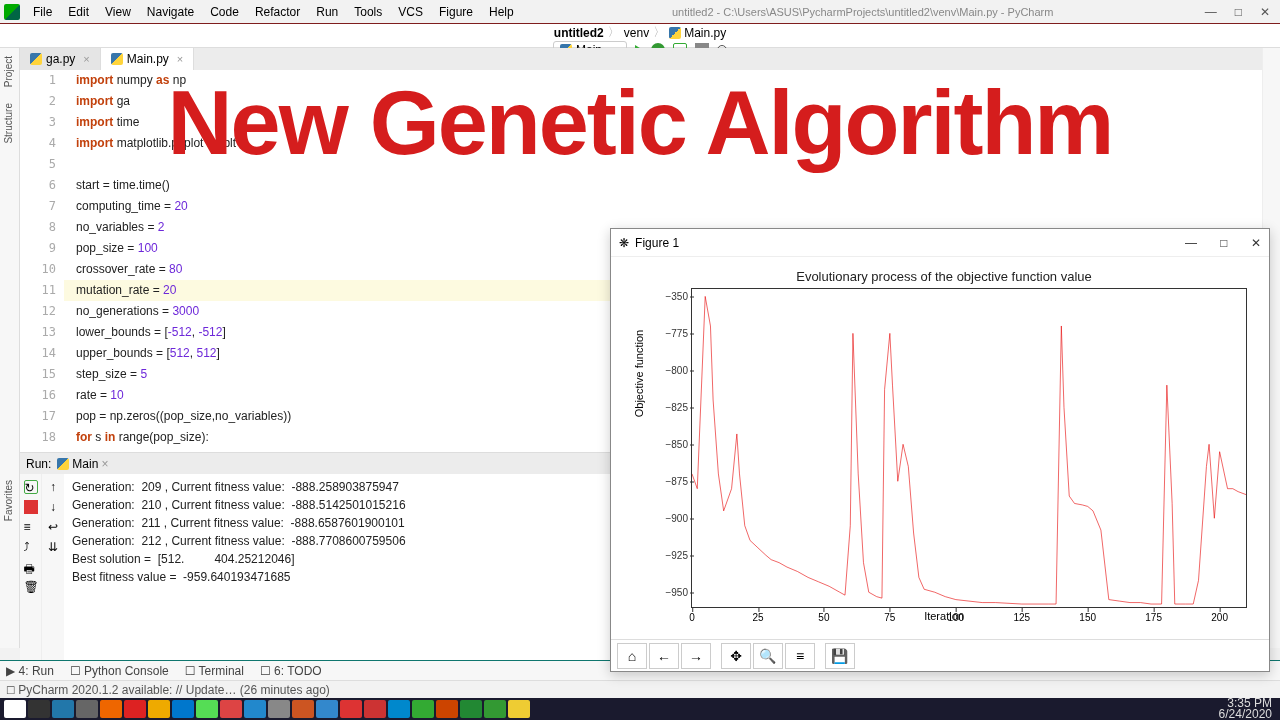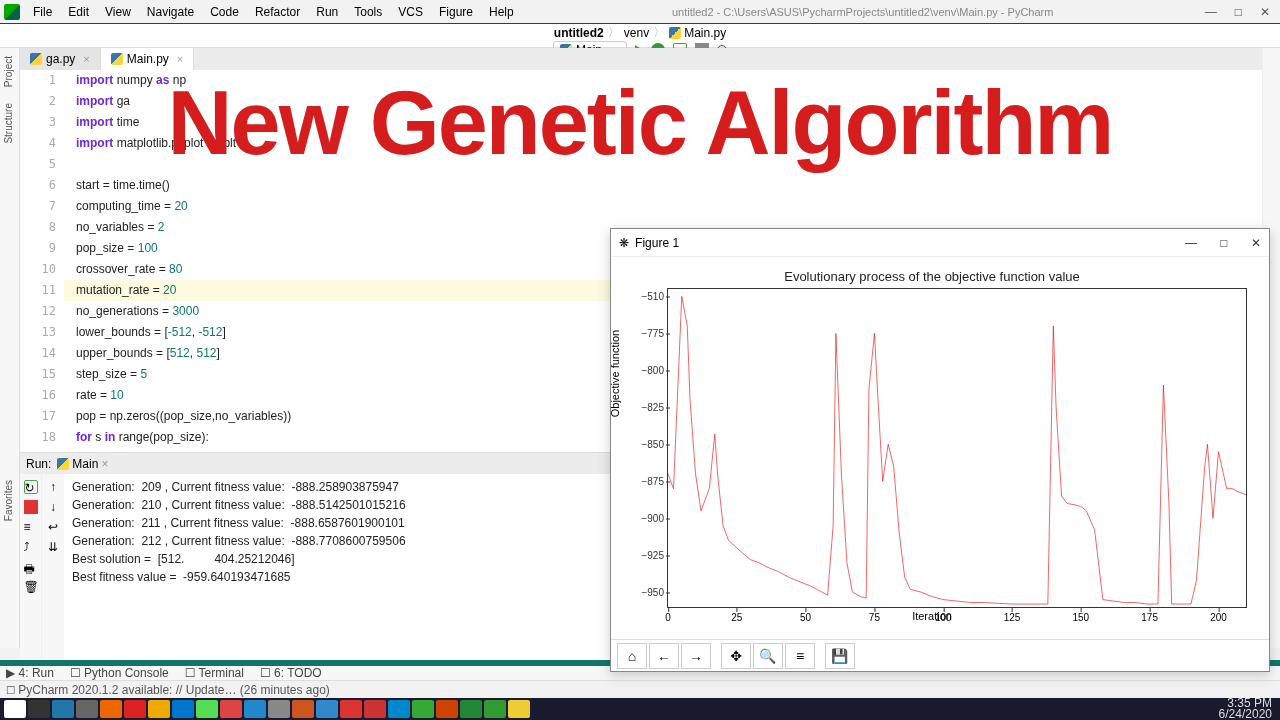--- a/index.html
+++ b/index.html
@@ -30,41 +30,41 @@
 .tabs { position:absolute; left:20px; top:48px; right:18px; height:22px; background:#ececec; display:flex; }
 .tab { padding:3px 10px; border-right:1px solid #ddd; display:flex; align-items:center; gap:4px; background:#e5e5e5; }
 .tab.active { background:#fff; }
 .tab .x { color:#999; font-size:11px; margin-left:4px; }
 .editor { position:absolute; left:20px; top:70px; right:18px; height:382px; background:#fff; display:flex; }
 .gutter { width:44px; text-align:right; padding-right:8px; background:#fff; }
 .gutter div { height:21px; line-height:21px; color:#aaa; font-family:Consolas,monospace; }
 .code { flex:1; font-family:Consolas,monospace; line-height:21px; color:#222; position:relative; }
 .code .line { height:21px; padding-left:12px; white-space:pre; }
 .code .line.hl { background:#fdfae0; }
-.kw { color:#6d28d9; font-weight:bold; }
-.nm { color:#0f766e; }
+.kw { color:#c2410c; font-weight:bold; }
+.nm { color:#6d28d9; }
 .run-tab { position:absolute; left:20px; top:452px; right:18px; height:22px; background:#ececec; display:flex; align-items:center; gap:6px; padding:0 6px; border-top:1px solid #ddd; }
 .console { position:absolute; left:20px; top:474px; right:18px; bottom:60px; background:#fff; display:flex; }
 .ctrl-col { width:22px; background:#f7f7f7; display:flex; flex-direction:column; gap:6px; padding:6px 3px; align-items:center; border-right:1px solid #eee; }
 .ctrl-col .b { width:14px; height:14px; }
 .nav-col { width:22px; background:#f7f7f7; display:flex; flex-direction:column; gap:6px; padding:6px 3px;align-items:center; }
 .out { flex:1; font-family:Consolas,monospace; line-height:18px; padding:4px 8px; color:#222; }
 .out div{ white-space:pre; }
-.bottom-tabs { position:absolute; left:0; right:0; bottom:40px; height:20px; background:#f7f7f7; border-top:6px solid #0f766e; display:flex; gap:16px; padding:0 6px; align-items:center; font-size:10.5px; color:#444; }
+.bottom-tabs { position:absolute; left:0; right:0; bottom:40px; height:20px; background:#f7f7f7; border-top:1px solid #0f766e; display:flex; gap:16px; padding:0 6px; align-items:center; font-size:10.5px; color:#444; }
 .status { position:absolute; left:0; right:0; bottom:22px; height:18px; background:#f2f2f2; border-top:1px solid #ddd; font-size:10.5px; color:#555; padding:2px 6px; }
 .taskbar { position:absolute; left:0; right:0; bottom:0; height:22px; background:#1a1a2e; display:flex; align-items:center; justify-content:space-between; padding:0 4px; }
 .tb-l { display:flex; gap:2px; }
 .tb-l .i { width:22px; height:18px; background:#334; border-radius:2px; }
 .tb-r { color:#ddd; font-size:10px; text-align:right; line-height:11px; padding-right:4px; }
 .overlay-text { position:absolute; top:72px; left:0; right:0; text-align:center; font-size:90px; font-weight:600; color:#d51d1d; letter-spacing:-2px; pointer-events:none; font-family:"Segoe UI",Arial; z-index:5; }
 .fig { position:absolute; right:10px; top:228px; width:660px; height:444px; background:#fff; border:1px solid #888; box-shadow:0 3px 12px rgba(0,0,0,.2); z-index:20; display:flex; flex-direction:column; }
 .fig-title { height:28px; display:flex; align-items:center; justify-content:space-between; padding:0 8px; border-bottom:1px solid #eee; }
 .fig-title .l { display:flex; align-items:center; gap:6px; }
 .fig-title .r span { margin-left:20px; color:#333; font-family:Arial; }
-.plot { flex:1; position:relative; padding:12px 16px 4px 0; }
+.plot { flex:1; position:relative; padding:12px 16px 4px 24px; }
 .plot-title { text-align:center; font-size:13px; color:#222; margin-bottom:4px; }
 .axes { position:relative; height:320px; margin-left:56px; margin-right:6px; border:1px solid #333; }
 .ylab { position:absolute; left:4px; top:50%; transform:rotate(-90deg) translateX(50%); transform-origin:left; font-size:11px; }
 .xlab { text-align:center; font-size:11px; margin-top:2px; }
 .ytick { position:absolute; left:-42px; width:38px; text-align:right; font-size:10px; color:#333; transform:translateY(-50%); }
 .ytick::after { content:""; position:absolute; right:-6px; top:50%; width:4px; height:1px; background:#333; }
 .xtick { position:absolute; bottom:-16px; font-size:10px; transform:translateX(-50%); }
 .xtick::before{ content:""; position:absolute; left:50%; top:-4px; width:1px; height:4px; background:#333;}
 svg.line { position:absolute; inset:0; width:100%; height:100%; }
 .fig-tb { height:32px; border-top:1px solid #ddd; display:flex; align-items:center; gap:2px; padding:0 6px; }
@@ -259,21 +259,21 @@
     </div>
   </div>
   <div class="plot">
     <div class="plot-title">Evolutionary process of the objective function value</div>
     <div style="position:relative">
       <div class="ylab">Objective function</div>
       <div class="axes" id="axes">
         <svg class="line" id="svg" viewBox="0 0 100 100" preserveAspectRatio="none">
             <path d="M0 58.139534883720934 L0.9523809523809524 62.7906976744186 L2.380952380952381 2.3255813953488373 L3.3333333333333335 11.627906976744185 L3.8095238095238098 34.883720930232556 L4.761904761904762 58.139534883720934 L5.714285714285714 69.76744186046511 L7.142857142857142 62.7906976744186 L8.095238095238095 45.58139534883721 L8.571428571428571 58.139534883720934 L9.523809523809524 74.4186046511628 L10.476190476190476 79.06976744186046 L11.904761904761903 81.3953488372093 L13.333333333333334 83.72093023255815 L14.285714285714285 85.11627906976744 L15.714285714285714 86.04651162790698 L17.142857142857142 87.44186046511628 L19.047619047619047 88.83720930232558 L20.952380952380953 90.69767441860465 L22.857142857142858 92.09302325581396 L24.761904761904763 93.48837209302326 L26.666666666666668 95.34883720930233 L27.61904761904762 96.27906976744185 L28.57142857142857 74.4186046511628 L29.04761904761905 13.953488372093023 L30 58.139534883720934 L30.952380952380953 86.04651162790698 L31.9047619047619 95.34883720930233 L33.33333333333333 96.74418604651163 L34.285714285714285 97.20930232558139 L34.76190476190476 31.627906976744185 L35.714285714285715 13.953488372093023 L36.19047619047619 30.23255813953488 L37.142857142857146 60.46511627906976 L38.095238095238095 48.837209302325576 L39.04761904761905 55.81395348837209 L40 76.74418604651163 L40.95238095238095 90.69767441860465 L41.904761904761905 94.41860465116278 L43.80952380952381 95.34883720930233 L45.714285714285715 96.74418604651163 L47.61904761904761 97.67441860465115 L50 98.13953488372093 L52.38095238095239 98.6046511627907 L54.761904761904766 98.6046511627907 L59.523809523809526 99.06976744186046 L64.28571428571429 99.06976744186046 L65.71428571428571 99.06976744186046 L66.66666666666666 11.627906976744185 L67.14285714285714 37.2093023255814 L68.0952380952381 65.11627906976744 L69.04761904761905 67.44186046511628 L70.47619047619048 67.90697674418604 L71.42857142857143 68.37209302325581 L72.38095238095238 69.76744186046511 L73.80952380952381 75.81395348837209 L75.23809523809524 97.67441860465115 L77.14285714285715 98.13953488372093 L79.04761904761905 98.6046511627907 L80.95238095238095 98.6046511627907 L82.85714285714286 99.06976744186046 L84.76190476190476 99.06976744186046 L85.71428571428571 30.23255813953488 L86.66666666666667 67.44186046511628 L87.14285714285714 99.06976744186046 L88.09523809523809 99.06976744186046 L89.04761904761904 99.06976744186046 L90.47619047619048 99.06976744186046 L91.42857142857143 91.62790697674419 L92.85714285714286 55.81395348837209 L93.33333333333333 48.837209302325576 L94.28571428571428 72.09302325581395 L95.23809523809523 51.162790697674424 L96.66666666666667 62.7906976744186 L97.61904761904762 62.7906976744186 L98.57142857142858 63.72093023255814 L100 64.65116279069767 " stroke="#e60000" stroke-width="0.6" fill="none" vector-effect="non-scaling-stroke"></path>
           </svg>
-      <div class="ytick" style="top: 2.32558%;">−510</div>
+      <div class="ytick" style="top: 2.32558%;">−350</div>
           <div class="ytick" style="top: 13.9535%;">−775</div>
           <div class="ytick" style="top: 25.5814%;">−800</div>
           <div class="ytick" style="top: 37.2093%;">−825</div>
           <div class="ytick" style="top: 48.8372%;">−850</div>
           <div class="ytick" style="top: 60.4651%;">−875</div>
           <div class="ytick" style="top: 72.093%;">−900</div>
           <div class="ytick" style="top: 83.7209%;">−925</div>
           <div class="ytick" style="top: 95.3488%;">−950</div>
           <div class="xtick" style="left: 0%;">0</div>
           <div class="xtick" style="left: 11.9048%;">25</div>

